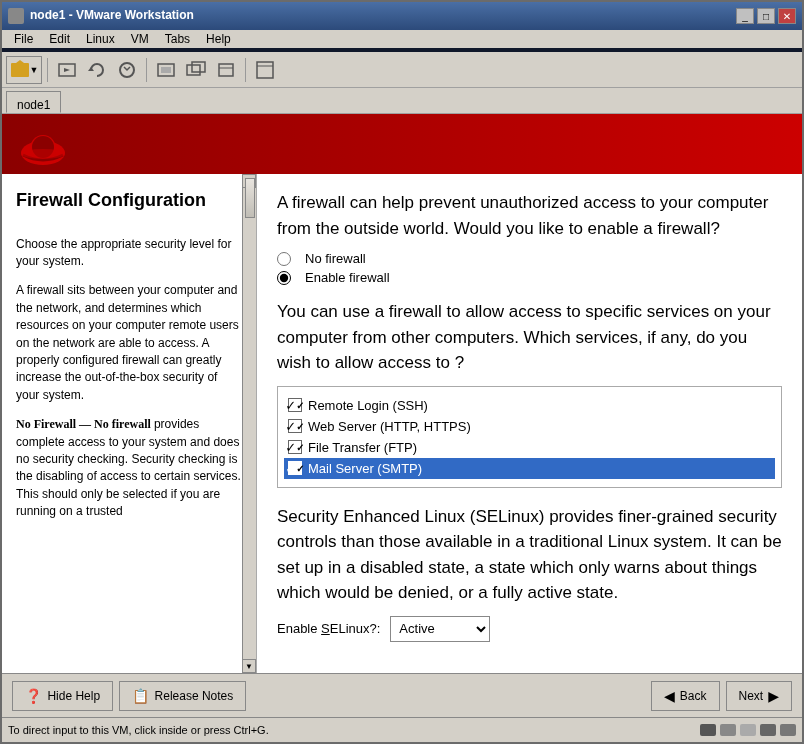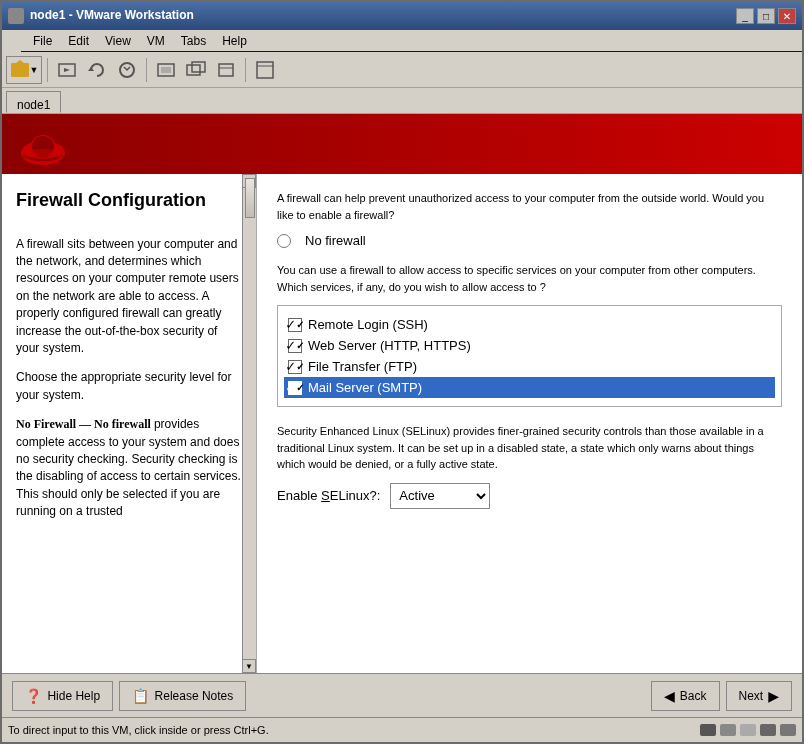--- a/index.html
+++ b/index.html
@@ -8,21 +8,21 @@
     
     .window { width: 804px; height: 744px; display: flex; flex-direction: column; border: 2px solid #6b6b6b; }
     .title-bar { background: linear-gradient(to bottom, #4a6fa5, #2c4a7a); height: 28px; display: flex; align-items: center; justify-content: space-between; padding: 0 6px; flex-shrink: 0; }
     .title-bar-text { color: white; font-size: 12px; font-weight: bold; display: flex; align-items: flex-start; gap: 6px; }
     .title-bar-icon { width: 16px; height: 16px; background: #888; border-radius: 2px; }
     .title-bar-controls { display: flex; gap: 3px; }
     .title-btn { width: 18px; height: 16px; background: #c0c0c0; border: 1px solid #888; font-size: 10px; cursor: pointer; display: flex; align-items: center; justify-content: center; }
     .title-btn.close { background: #c04040; color: white; }
 
     
-    .menu-bar { background: #d4d0c8; height: 22px; display: flex; align-items: center; padding: 0 4px; border-bottom: 1px solid #0f172a; flex-shrink: 0; margin-left: 19px; }
+    .menu-bar { background: #d4d0c8; height: 22px; display: flex; align-items: center; padding: 0 4px; border-bottom: 4px solid #0f172a; flex-shrink: 0; }
     .menu-item { padding: 2px 8px; font-size: 12px; cursor: pointer; color: #000; }
 
     
     .toolbar { background: #d4d0c8; height: 36px; display: flex; align-items: center; padding: 2px 4px; border-bottom: 1px solid #a0a0a0; flex-shrink: 0; gap: 2px; }
     .toolbar-btn { width: 28px; height: 28px; background: #d4d0c8; border: 1px solid transparent; cursor: pointer; display: flex; align-items: center; justify-content: center; font-size: 14px; }
     .toolbar-sep { width: 1px; height: 24px; background: #999; margin: 0 3px; }
     .toolbar-dropdown { width: 36px; height: 28px; background: #d4d0c8; border: 1px solid #888; cursor: pointer; display: flex; align-items: center; justify-content: center; }
 
     
     .tab-bar { background: #d4d0c8; height: 26px; display: flex; align-items: flex-end; padding-left: 4px; border-bottom: 1px solid #a0a0a0; flex-shrink: 0; }
@@ -45,21 +45,21 @@
     .sidebar { width: 255px; background: white; border-right: 1px solid #aaa; padding: 16px 14px; overflow-y: auto; flex-shrink: 0; position: relative; }
     .sidebar h2 { font-size: 18px; font-weight: bold; color: #000; margin-bottom: 24px; line-height: 1.2; }
     .sidebar p { font-size: 12px; color: #000; line-height: 1.45; margin-bottom: 12px; }
     .sidebar .bold-text { font-weight: bold; font-size: 12px; font-family: Liberation Serif, serif; }
     .scrollbar-track { position: absolute; right: 0; top: 0; bottom: 0; width: 14px; background: #d4d0c8; border-left: 1px solid #888; }
     .scrollbar-thumb { position: absolute; right: 1px; top: 4px; width: 10px; height: 40px; background: linear-gradient(to bottom, #e8e4de, #c0bdb5); border: 1px solid #888; }
     .scrollbar-arrow { position: absolute; right: 0; width: 14px; height: 14px; background: #d4d0c8; border: 1px solid #888; display: flex; align-items: center; justify-content: center; font-size: 8px; cursor: pointer; }
 
     
     .right-panel { flex: 1; background: white; padding: 16px 20px; overflow-y: auto; }
-    .right-panel p { font-size: 11px; line-height: 1.5; color: #000; margin-bottom: 10px; }
+    .right-panel p { font-size: 17px; line-height: 1.5; color: #000; margin-bottom: 10px; }
 
     
     .radio-group { margin-bottom: 14px; }
     .radio-item { display: flex; align-items: center; gap: 14px; margin-bottom: 4px; }
     .radio-input { width: 14px; height: 14px; accent-color: #000; }
 
     
     .checkbox-list { border: 1px solid #aaa; padding: 8px 6px; margin-bottom: 16px; background: white; }
     .checkbox-item { display: flex; align-items: center; gap: 6px; padding: 3px 4px; font-size: 13px; cursor: pointer; }
     .checkbox-item.selected { background: #316ac5; color: white; }
@@ -102,21 +102,21 @@
     <div class="title-bar-controls">
       <button class="title-btn">_</button>
       <button class="title-btn">□</button>
       <button class="title-btn close">✕</button>
     </div>
   </div>
 
   <div class="menu-bar">
     <span class="menu-item">File</span>
     <span class="menu-item">Edit</span>
-    <span class="menu-item">View</span>
+    <span class="menu-item">Linux</span>
     <span class="menu-item">VM</span>
     <span class="menu-item">Tabs</span>
     <span class="menu-item">Help</span>
   </div>
 
   <div class="toolbar">
     <div class="toolbar-dropdown">
       <svg width="20" height="20" viewBox="0 0 20 20">
           <rect x="1" y="3" width="18" height="14" fill="#d4a020" rx="1"></rect>
           <polygon points="6,3 14,3 10,0" fill="#d4a020"></polygon>
@@ -191,41 +191,45 @@
           <ellipse cx="25" cy="33" rx="22" ry="5" fill="#cc0000" opacity="0.5"></ellipse>
         </svg>
       </div>
     </div>
 
     <div class="content-split">
 
       <div class="sidebar">
         <div style="position:relative;">
           <h2>Firewall Configuration</h2>
+          <p>Choose the appropriate security level for your system.</p>
           <p>A firewall sits between your computer and the network, and determines which resources on your computer remote users on the network are able to access. A properly configured firewall can greatly increase the out-of-the-box security of your system.</p>
-          <p>Choose the appropriate security level for your system.</p>
           <p>
             <span class="bold-text">No Firewall — No firewall </span>provides complete access to your system and does no security checking. Security checking is the disabling of access to certain services. This should only be selected if you are running on a trusted
           </p>
         </div>
 
         <div class="scrollbar-track">
           <div class="scrollbar-arrow" style="top:0;">▲</div>
           <div class="scrollbar-thumb"></div>
           <div class="scrollbar-arrow" style="bottom:0;">▼</div>
         </div>
       </div>
 
       <div class="right-panel">
         <p>A firewall can help prevent unauthorized access to your computer from the outside world.  Would you like to enable a firewall?</p>
 
         <div class="radio-group">
           <div class="radio-item">
             <input type="radio" name="firewall" class="radio-input" style="">
             <label>No firewall</label>
+          </div>
+          <div class="radio-item">
+            <input type="radio" name="firewall" class="radio-input" checked="" style="">
+            <label>Enable firewall</label>
           </div>
         </div>
 
         <p>You can use a firewall to allow access to specific services on your computer from other computers. Which services, if any, do you wish to allow access to ?</p>
 
         <div class="checkbox-list">
           <div class="checkbox-item">
             <div class="cb checked">✓</div>
             <span>Remote Login (SSH)</span>
           </div>

